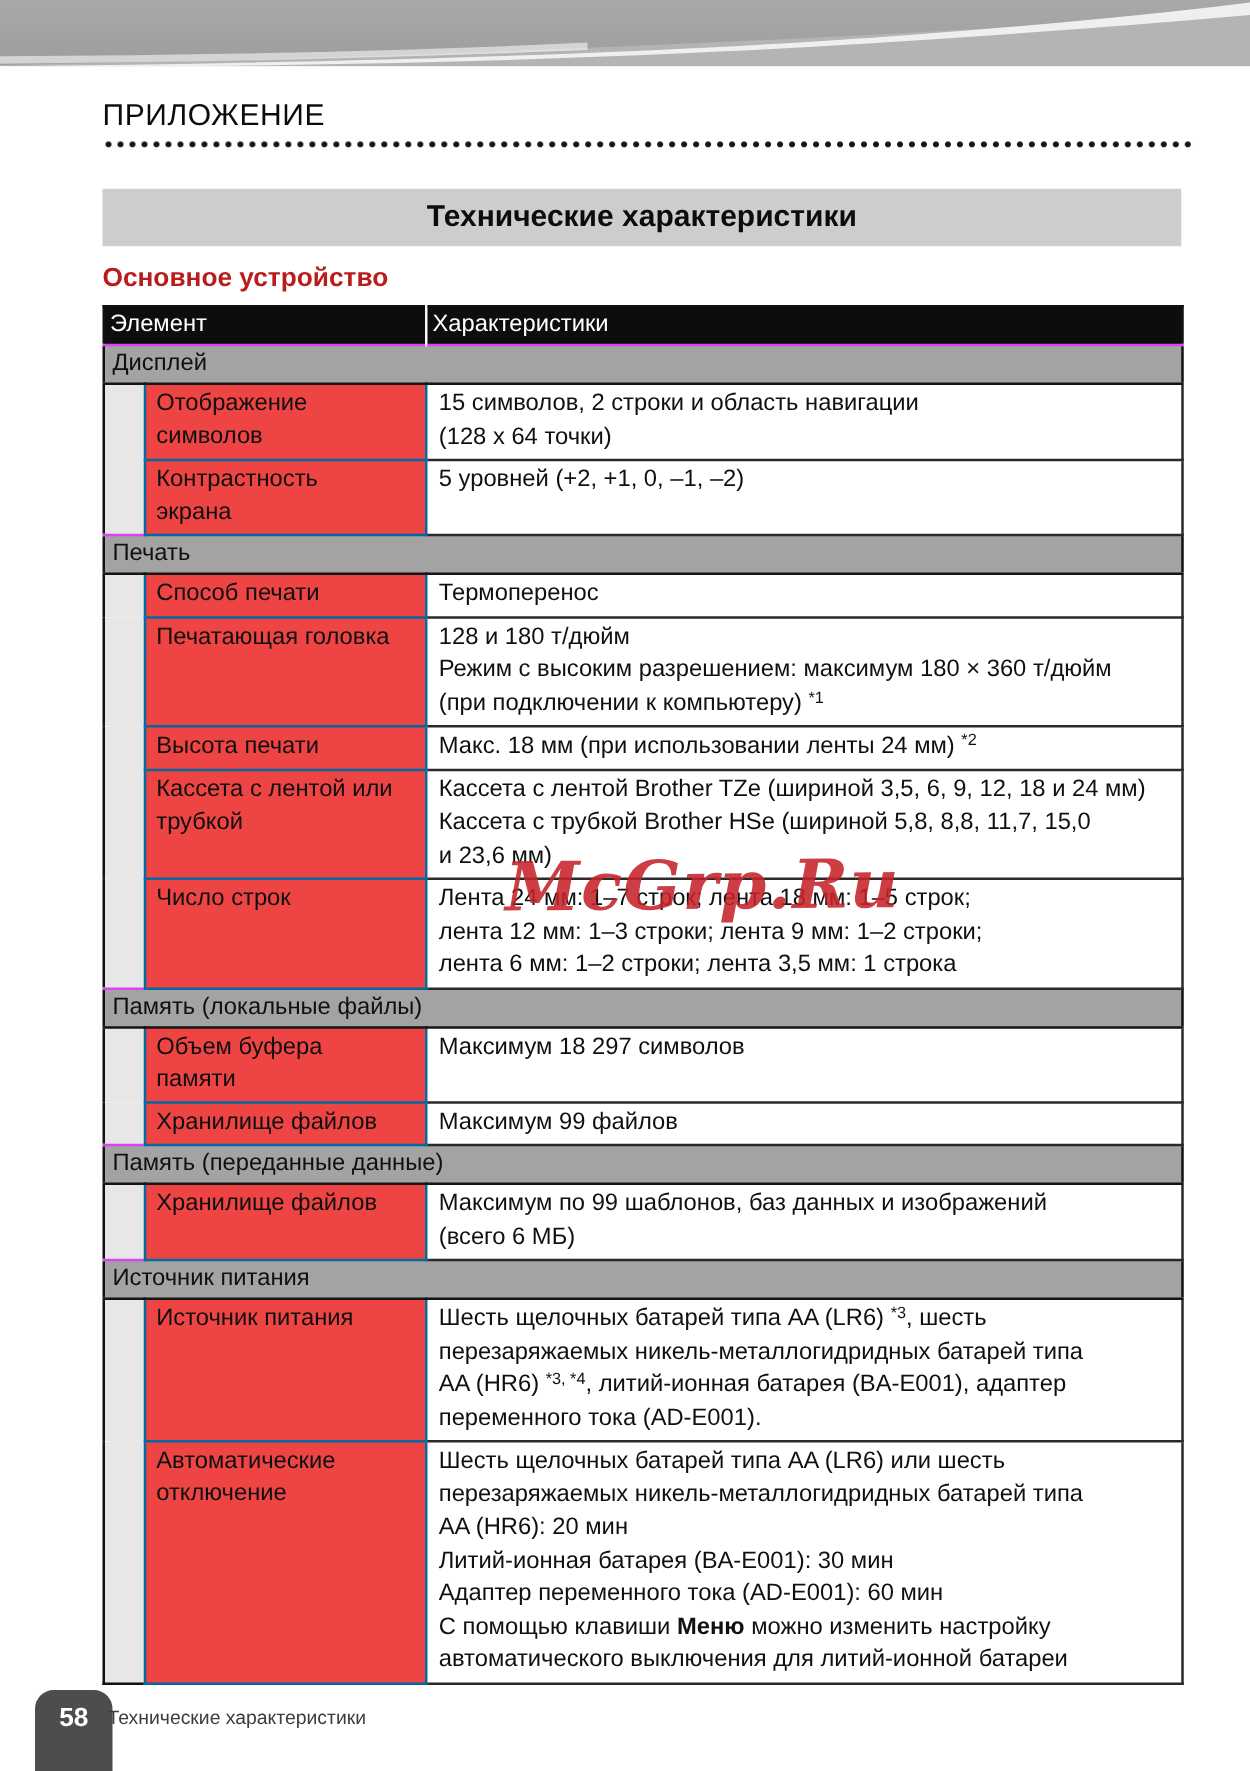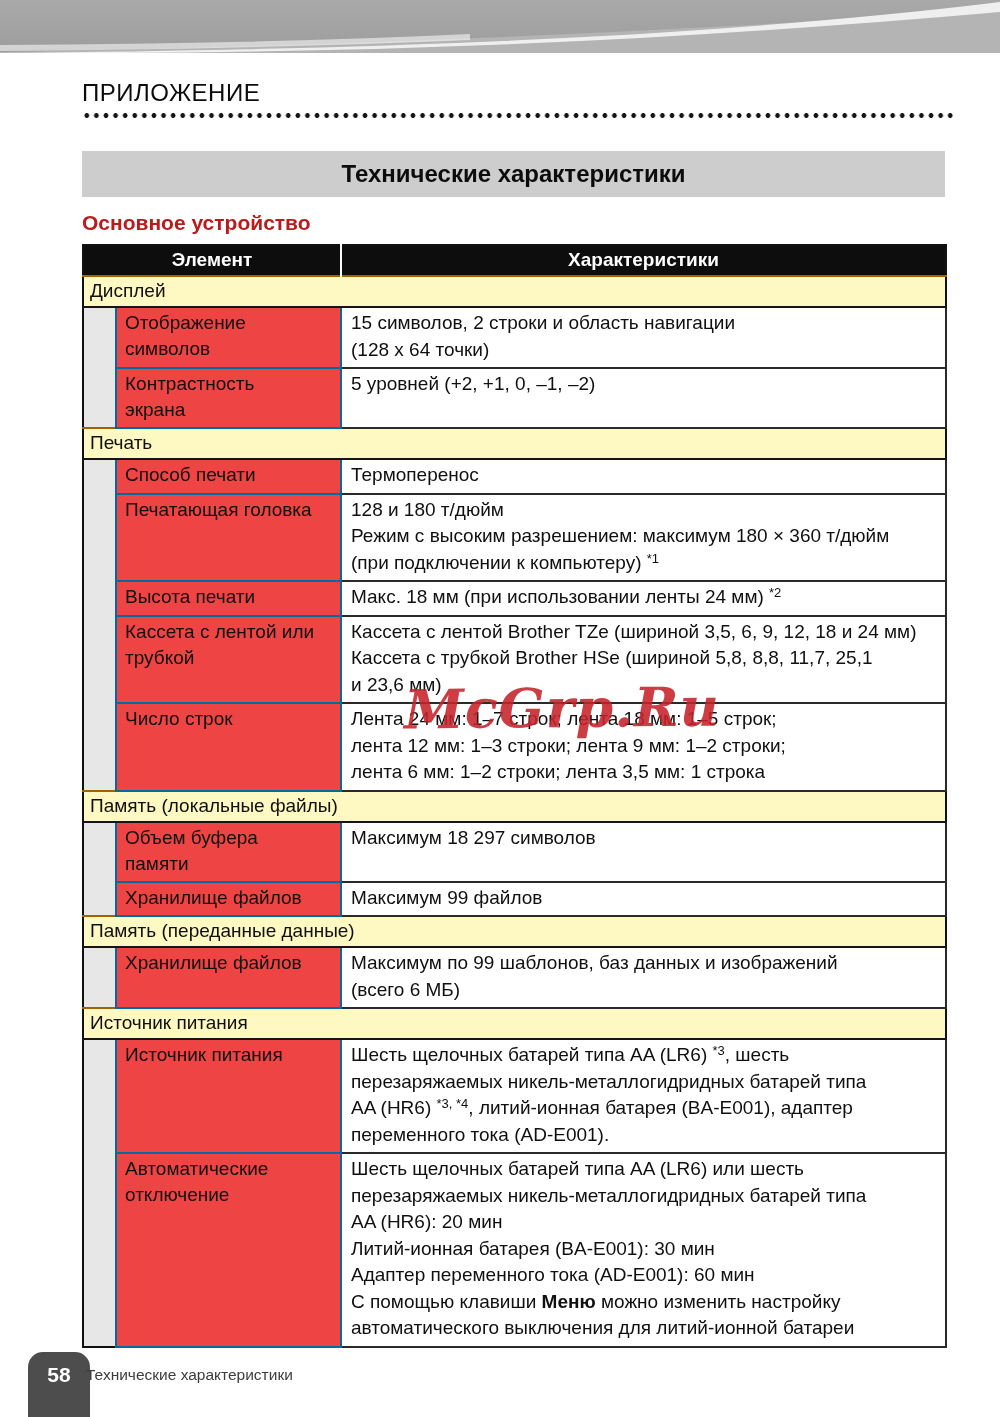--- a/index.html
+++ b/index.html
@@ -16,24 +16,24 @@
     background-size:9.6px 9px; background-position:0 50%; background-repeat:repeat-x; }
 
   .section-banner { margin-top:31px; height:46px; background:#cdcdcd;
     display:flex; align-items:center; justify-content:center;
     font-size:24px; font-weight:bold; color:#0c0c0c; }
 
   .subheading { margin-top:14px; font-size:21px; font-weight:bold; color:#b91c1c; }
 
   table.spec { margin-top:9px; width:863px; border-collapse:collapse; table-layout:fixed;
     border:2px solid #111; font-size:19px; }
-  table.spec thead th { background:#0d0d0d; color:#ffffff; font-weight:bold;
-    font-size:19px; padding:3px 4px 4px; text-align:center; }
+  table.spec thead th { background:#0d0d0d; color:#ffffff; font-weight:normal;
+    font-size:19px; padding:3px 4px 4px; text-align:left; }
   table.spec thead th.col-char { border-left:2px solid #fafafa; }
-  td.section-label { background:#fef9c3; border-top:2px solid #a16207; border-bottom:2px solid #151515;
+  td.section-label { background:#a3a3a3; border-top:2px solid #d946ef; border-bottom:2px solid #151515;
     padding:2px 6px 3px; line-height:24px; }
   td.indent-cell { background:#e7e7e7; width:33px; border:none; }
   td.label-cell { background:#ef4444; border:2px solid #0369a1; padding:2px 6px 4px 8px;
     vertical-align:top; line-height:26px; white-space:pre-line; }
   td.value-cell { background:#ffffff; border:2px solid #2a2a2a; padding:2px 6px 4px 9px;
     vertical-align:top; line-height:26.5px; }
   .vline { white-space:nowrap; }
   .vline sup { font-size:13px; line-height:0; vertical-align:6px; }
   .vline b { font-weight:bold; }
 
@@ -132,21 +132,21 @@
           <td class="value-cell">
             <div class="vline"><span>Макс. 18 мм (при использовании ленты 24 мм) </span><sup>*2</sup></div>
           </td>
         </tr>
         <tr>
           <td class="indent-cell"></td>
           <td class="label-cell">Кассета с лентой или
 трубкой</td>
           <td class="value-cell">
             <div class="vline"><span>Кассета с лентой Brother TZe (шириной 3,5, 6, 9, 12, 18 и 24 мм)</span></div>
-            <div class="vline"><span>Кассета с трубкой Brother HSe (шириной 5,8, 8,8, 11,7, 25,1</span></div>
+            <div class="vline"><span>Кассета с трубкой Brother HSe (шириной 5,8, 8,8, 11,7, 15,0</span></div>
             <div class="vline"><span>и 23,6 мм)</span></div>
           </td>
         </tr>
         <tr>
           <td class="indent-cell"></td>
           <td class="label-cell">Число строк</td>
           <td class="value-cell">
             <div class="vline"><span>Лента 24 мм: 1–7 строк; лента 18 мм: 1–5 строк;</span></div>
             <div class="vline"><span>лента 12 мм: 1–3 строки; лента 9 мм: 1–2 строки;</span></div>
             <div class="vline"><span>лента 6 мм: 1–2 строки; лента 3,5 мм: 1 строка</span></div>

